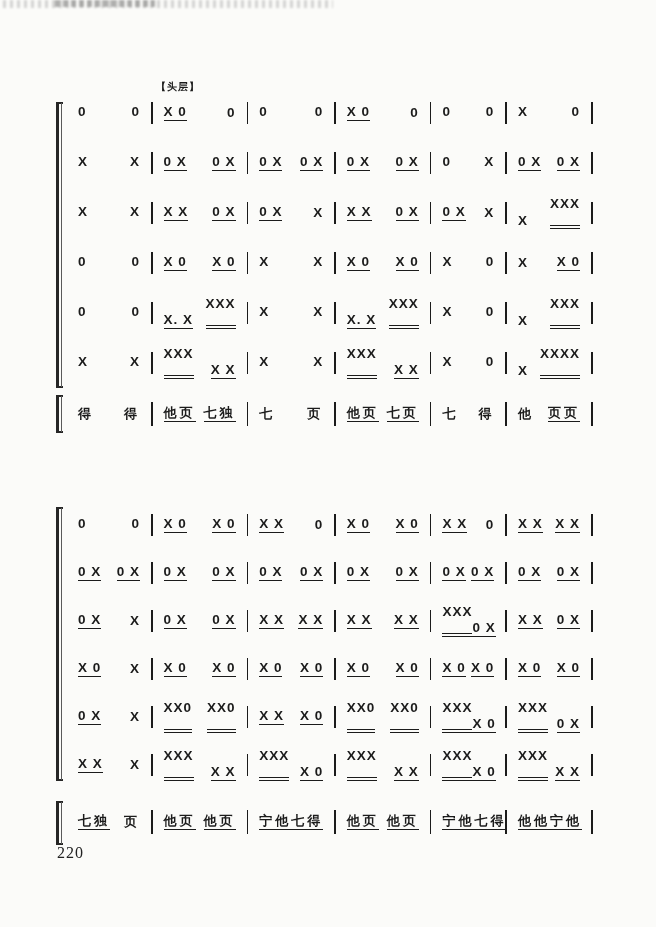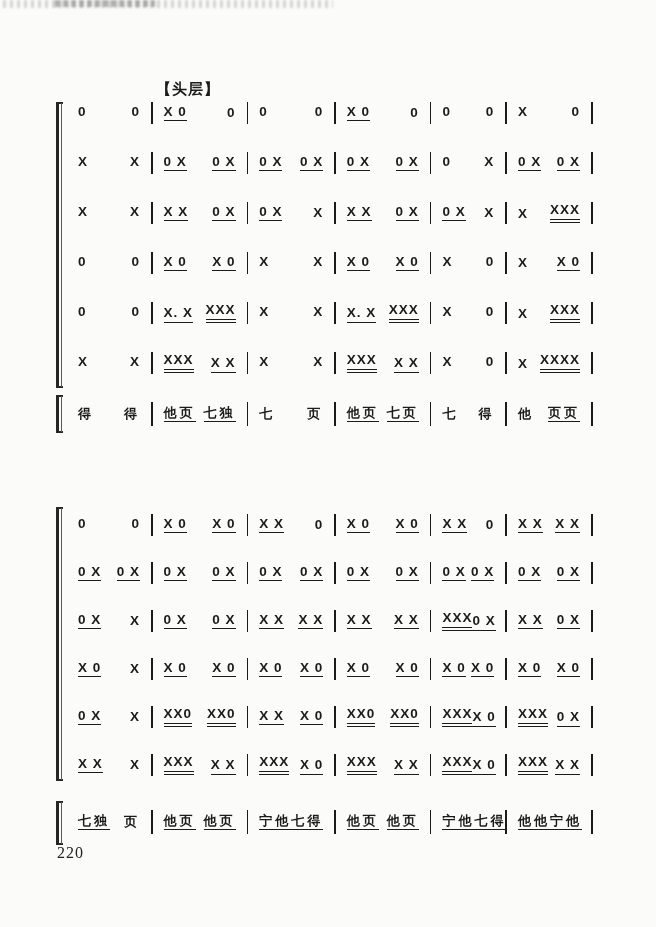--- a/index.html
+++ b/index.html
@@ -13,40 +13,40 @@
     background:
       repeating-linear-gradient(90deg, rgba(90,90,90,.55) 0 3px, rgba(0,0,0,0) 3px 7px);
     filter:blur(1px);opacity:.45;
   }
   .smudge .dark{
     position:absolute;left:52px;top:0;width:100px;height:7px;
     background:repeating-linear-gradient(90deg, rgba(40,40,40,.8) 0 5px, rgba(0,0,0,0) 5px 8px);
   }
   .title{
     position:absolute;left:156px;top:80px;
-    font-size:15px;font-weight:700;letter-spacing:1px;
+    font-size:10px;font-weight:700;letter-spacing:1px;
   }
   .system{position:absolute;left:55px;width:560px;}
   .sys1{top:88px;}
   .sys2{top:501px;}
   .row{display:flex;align-items:center;height:50px;padding-left:14px;}
   .sys2 .row{height:48px;}
   .row.lyrics{height:40px;margin-top:6px;}
   .sys2 .row.lyrics{margin-top:13px;}
   .measure{
     display:flex;justify-content:space-between;align-items:flex-end;
     padding:0 9px;box-sizing:border-box;flex:none;
   }
   .beat{
     font-size:13.5px;font-weight:700;line-height:1;letter-spacing:1px;
     padding-bottom:2px;white-space:pre;
   }
   .lyrics .beat{font-size:13px;letter-spacing:3px;}
   .u1{border-bottom:1.6px solid #1b1b1b;}
-  .u2{border-bottom:4px double #1b1b1b;padding-bottom:2px;}
+  .u2{border-bottom:4px double #1b1b1b;padding-bottom:15px;}
   .barline{width:1.6px;height:22px;background:#1b1b1b;flex:none;margin:0 2px;}
   .lyrics .barline{height:24px;}
   .bracket{
     position:absolute;left:1px;width:7px;
     border-top:2px solid #262626;border-bottom:2px solid #262626;
   }
   .bracket::before{content:"";position:absolute;left:0;top:0;bottom:0;width:2.5px;background:#262626;}
   .bracket::after{content:"";position:absolute;left:4.5px;top:-1px;bottom:-1px;width:1px;background:#5a5a5a;}
   .sys1 .bracket-n{top:14px;height:282px;}
   .sys1 .bracket-l{top:307px;height:34px;}

